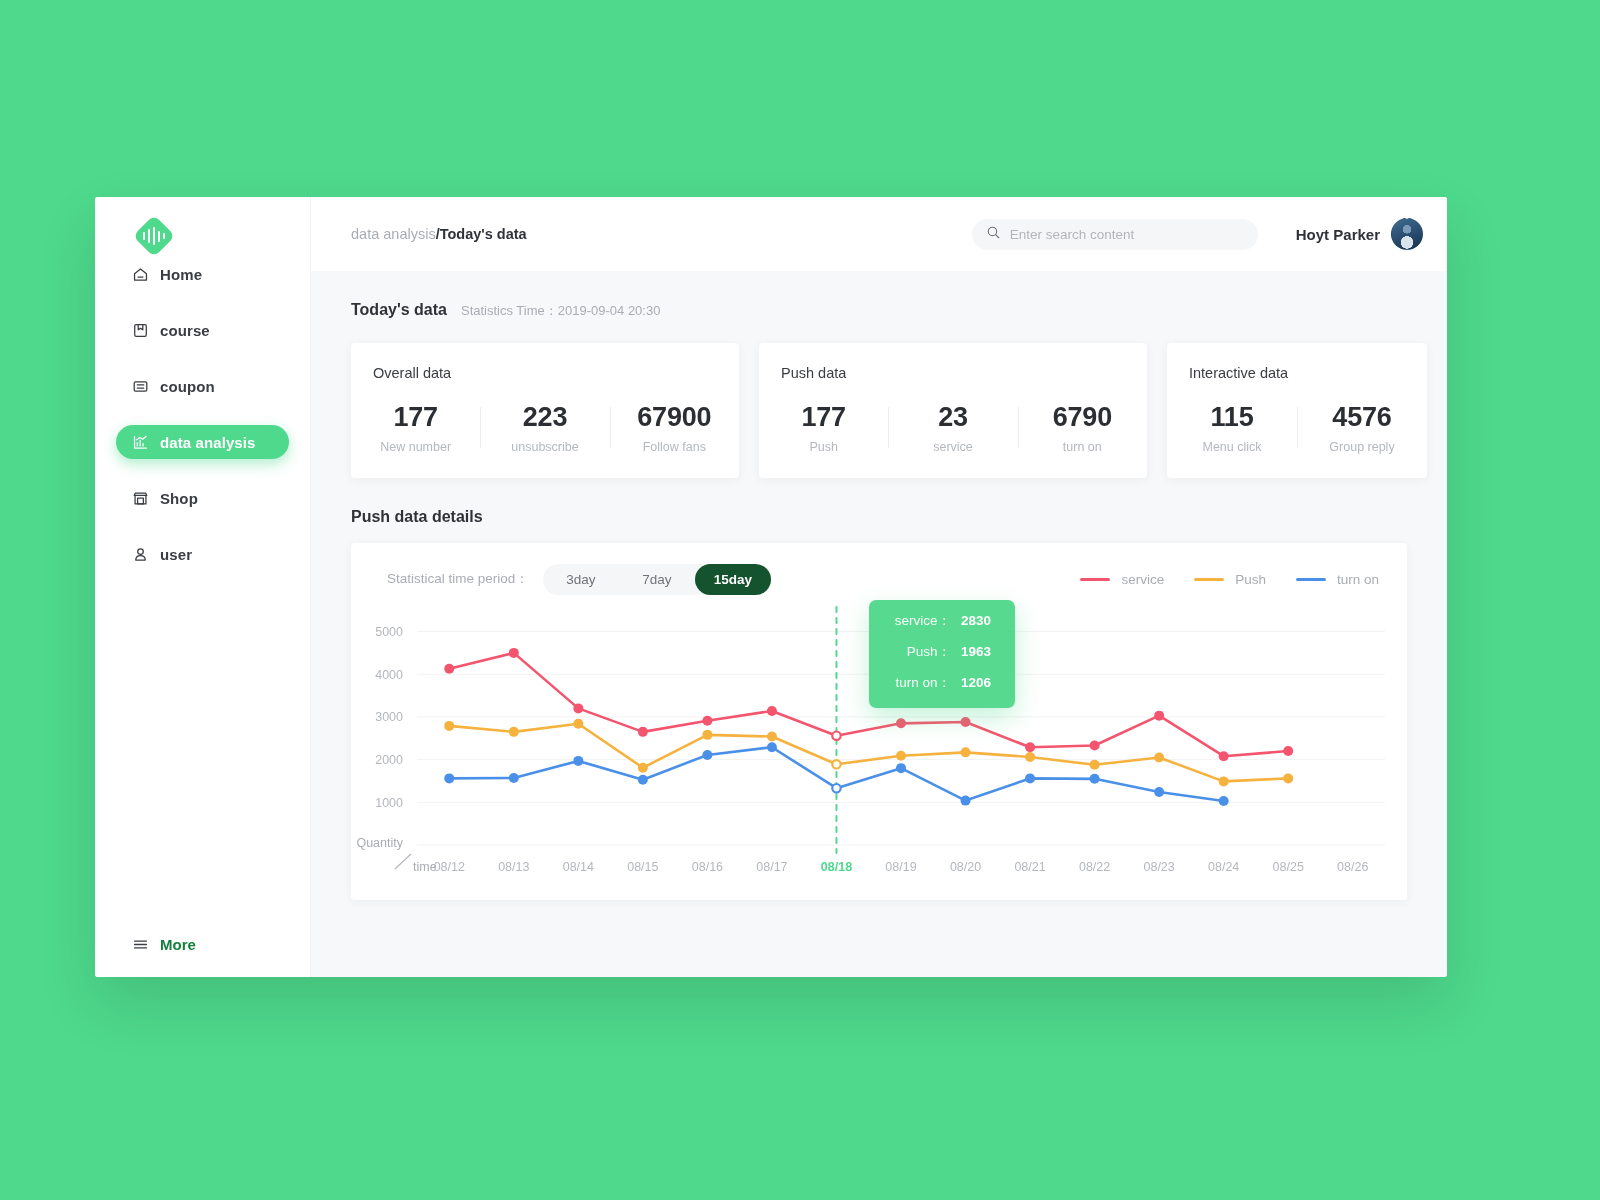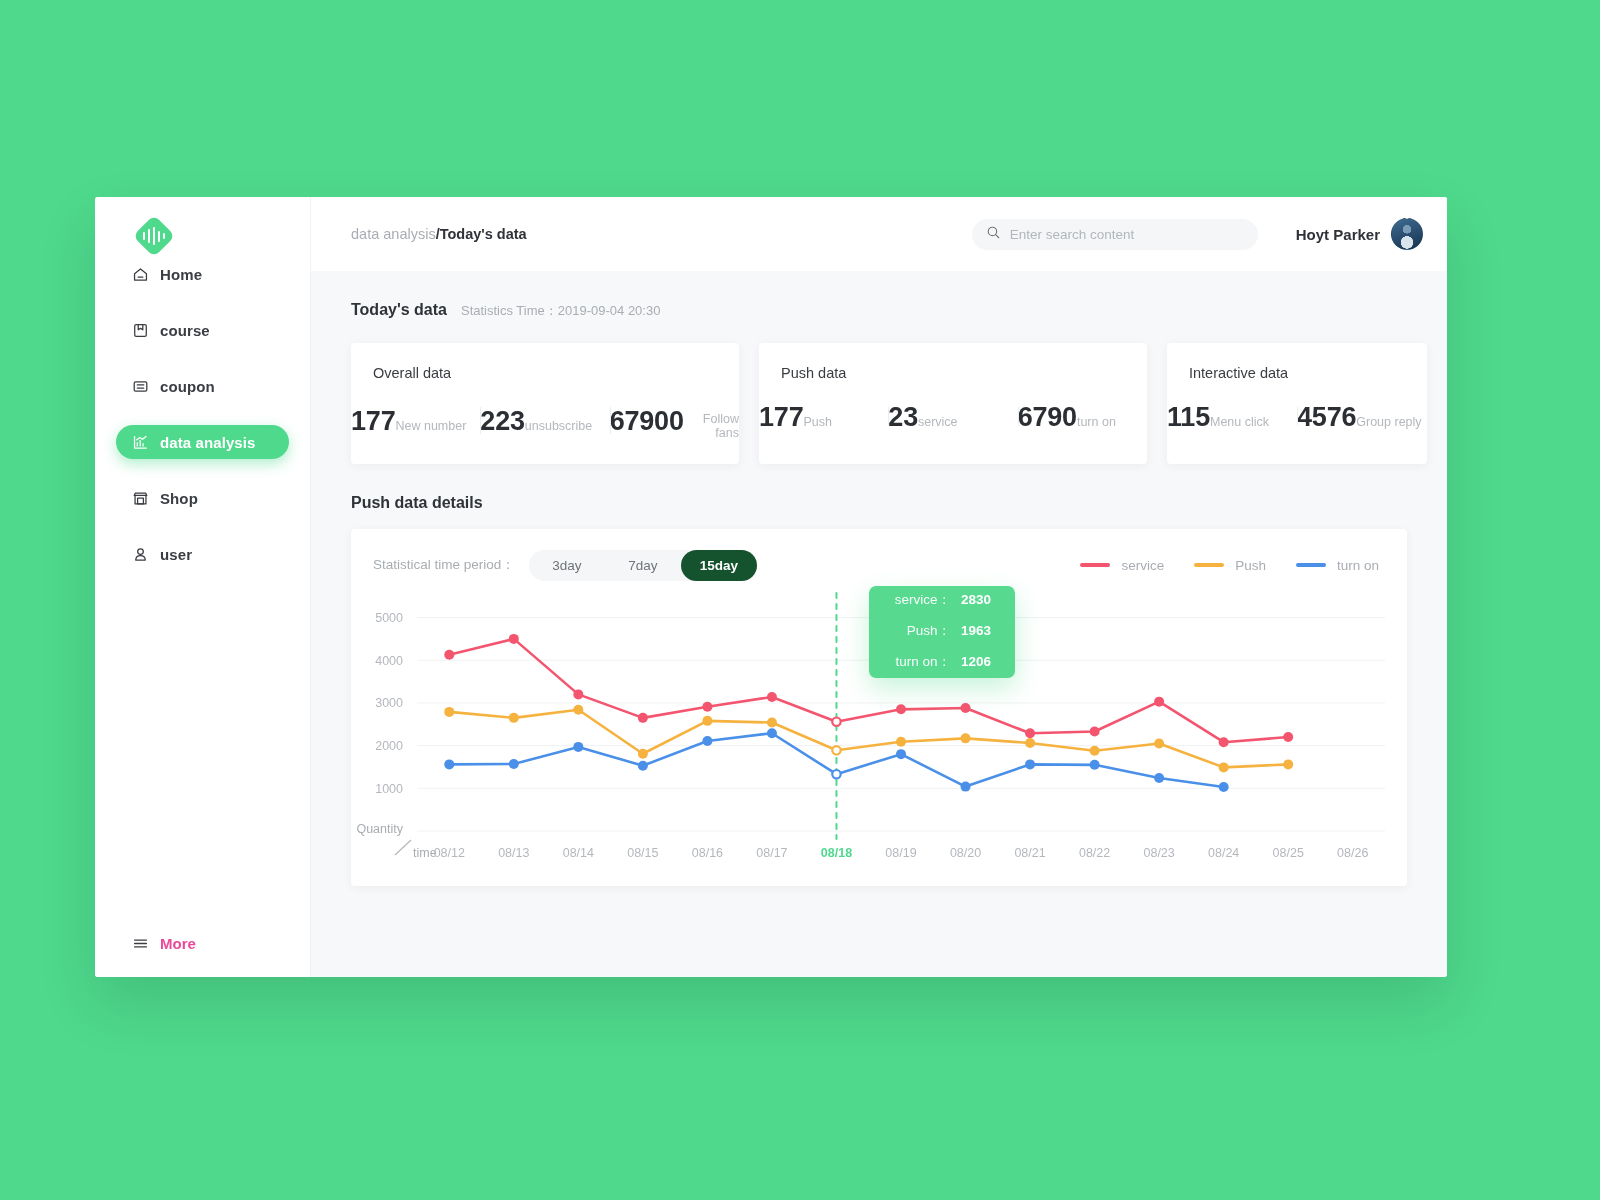--- a/index.html
+++ b/index.html
@@ -82,24 +82,24 @@
     display: flex; align-items: center; justify-content: center;
   }
   .nav-item .nav-ico svg { display: block; }
   .nav-item.active {
     background: #4fd98d;
     color: #ffffff;
     box-shadow: 0 5px 14px rgba(79,217,141,.45);
   }
   .nav-more {
     position: absolute;
-    left: 21px; bottom: 25px;
-    display: flex; align-items: flex-end;
+    left: 21px; bottom: 16px;
+    display: flex; align-items: center;
     padding: 0 16px; height: 34px;
-    font-size: 15px; font-weight: bold; color: #ec4899;
+    font-size: 15px; font-weight: bold; color: #15803d;
     cursor: pointer;
   }
   .nav-more .nav-ico { width: 17px; height: 17px; margin-right: 11px; flex: 0 0 17px; }
 
   
   .main { flex: 1 1 auto; display: flex; flex-direction: column; min-width: 0; background: #f7f8f9; }
 
   .topbar {
     height: 74px;
     background: #ffffff;
@@ -155,22 +155,22 @@
     box-shadow: 0 2px 10px rgba(40,50,70,.055);
     padding: 22px 0 24px 0;
     flex: 0 0 auto;
   }
   .card-overall { width: 388px; }
   .card-push    { width: 388px; }
   .card-inter   { width: 260px; }
   .card-title { font-size: 14.5px; color: #3a3d42; padding: 0 22px; margin-bottom: 22px; }
   .stat-row { display: flex; align-items: stretch; }
   .stat {
-    flex: 1 1 0; text-align: right;
-    display: flex; flex-direction: row; align-items: center;
+    flex: 1 1 0; text-align: left;
+    display: flex; flex-direction: column; align-items: center;
     position: relative;
   }
   .stat + .stat::before {
     content: ""; position: absolute; left: 0; top: 4px; bottom: 6px;
     width: 1px; background: #ededef;
   }
   .stat-value { font-size: 27px; font-weight: bold; color: #2b2e33; line-height: 1.05; letter-spacing: -.2px; }
   .stat-label { margin-top: 9px; font-size: 12.5px; color: #b4b8bd; }
 
   .section-head-2 { margin-top: 30px; margin-bottom: 17px; }
@@ -178,21 +178,21 @@
   
   .chart-panel {
     background: #ffffff;
     border-radius: 4px;
     box-shadow: 0 2px 10px rgba(40,50,70,.055);
     height: 357px;
     position: relative;
     padding: 20px 20px 0 20px;
   }
   .chart-toolbar { display: flex; align-items: center; height: 32px; }
-  .toolbar-label { font-size: 13.5px; color: #a9adb3; margin-left: 2px; margin-right: 14px; }
+  .toolbar-label { font-size: 13.5px; color: #a9adb3; margin-left: 16px; margin-right: 14px; }
   .seg {
     background: #f5f6f7; border-radius: 16px; height: 31px;
     display: flex; align-items: center; padding: 0;
   }
   .seg-btn {
     height: 31px; min-width: 76px;
     display: flex; align-items: center; justify-content: center;
     font-size: 13.5px; color: #6f747a; border-radius: 16px; cursor: pointer;
     padding: 0 16px;
   }
@@ -200,25 +200,25 @@
   .legend { margin-left: auto; display: flex; align-items: center; gap: 30px; padding-right: 8px; }
   .legend-item { display: flex; align-items: center; font-size: 13.5px; color: #a9adb3; }
   .legend-line { width: 30px; height: 3.4px; border-radius: 2px; margin-right: 11px; display: block; }
 
   .plot { position: absolute; left: 0; top: 56px; right: 0; bottom: 0; }
   .plot svg { display: block; }
 
   .tooltip {
     position: absolute;
     left: 518px; top: 57px;
-    width: 146px; height: 92px;
+    width: 146px; height: 108px;
     background: rgba(74, 214, 136, .93);
     border-radius: 7px;
     box-shadow: 0 10px 26px rgba(79,217,141,.32);
-    padding: 5px 14px 0 12px;
+    padding: 12px 14px 0 12px;
     color: #ffffff;
     font-size: 13.5px;
   }
   .tt-row { display: flex; align-items: baseline; height: 31px; justify-content: flex-end; }
   .tt-key { color: #ffffff; opacity: .95; }
   .tt-val { font-weight: bold; margin-left: 10px; min-width: 40px; text-align: left; }
 </style>
 </head>
 <body>
 

